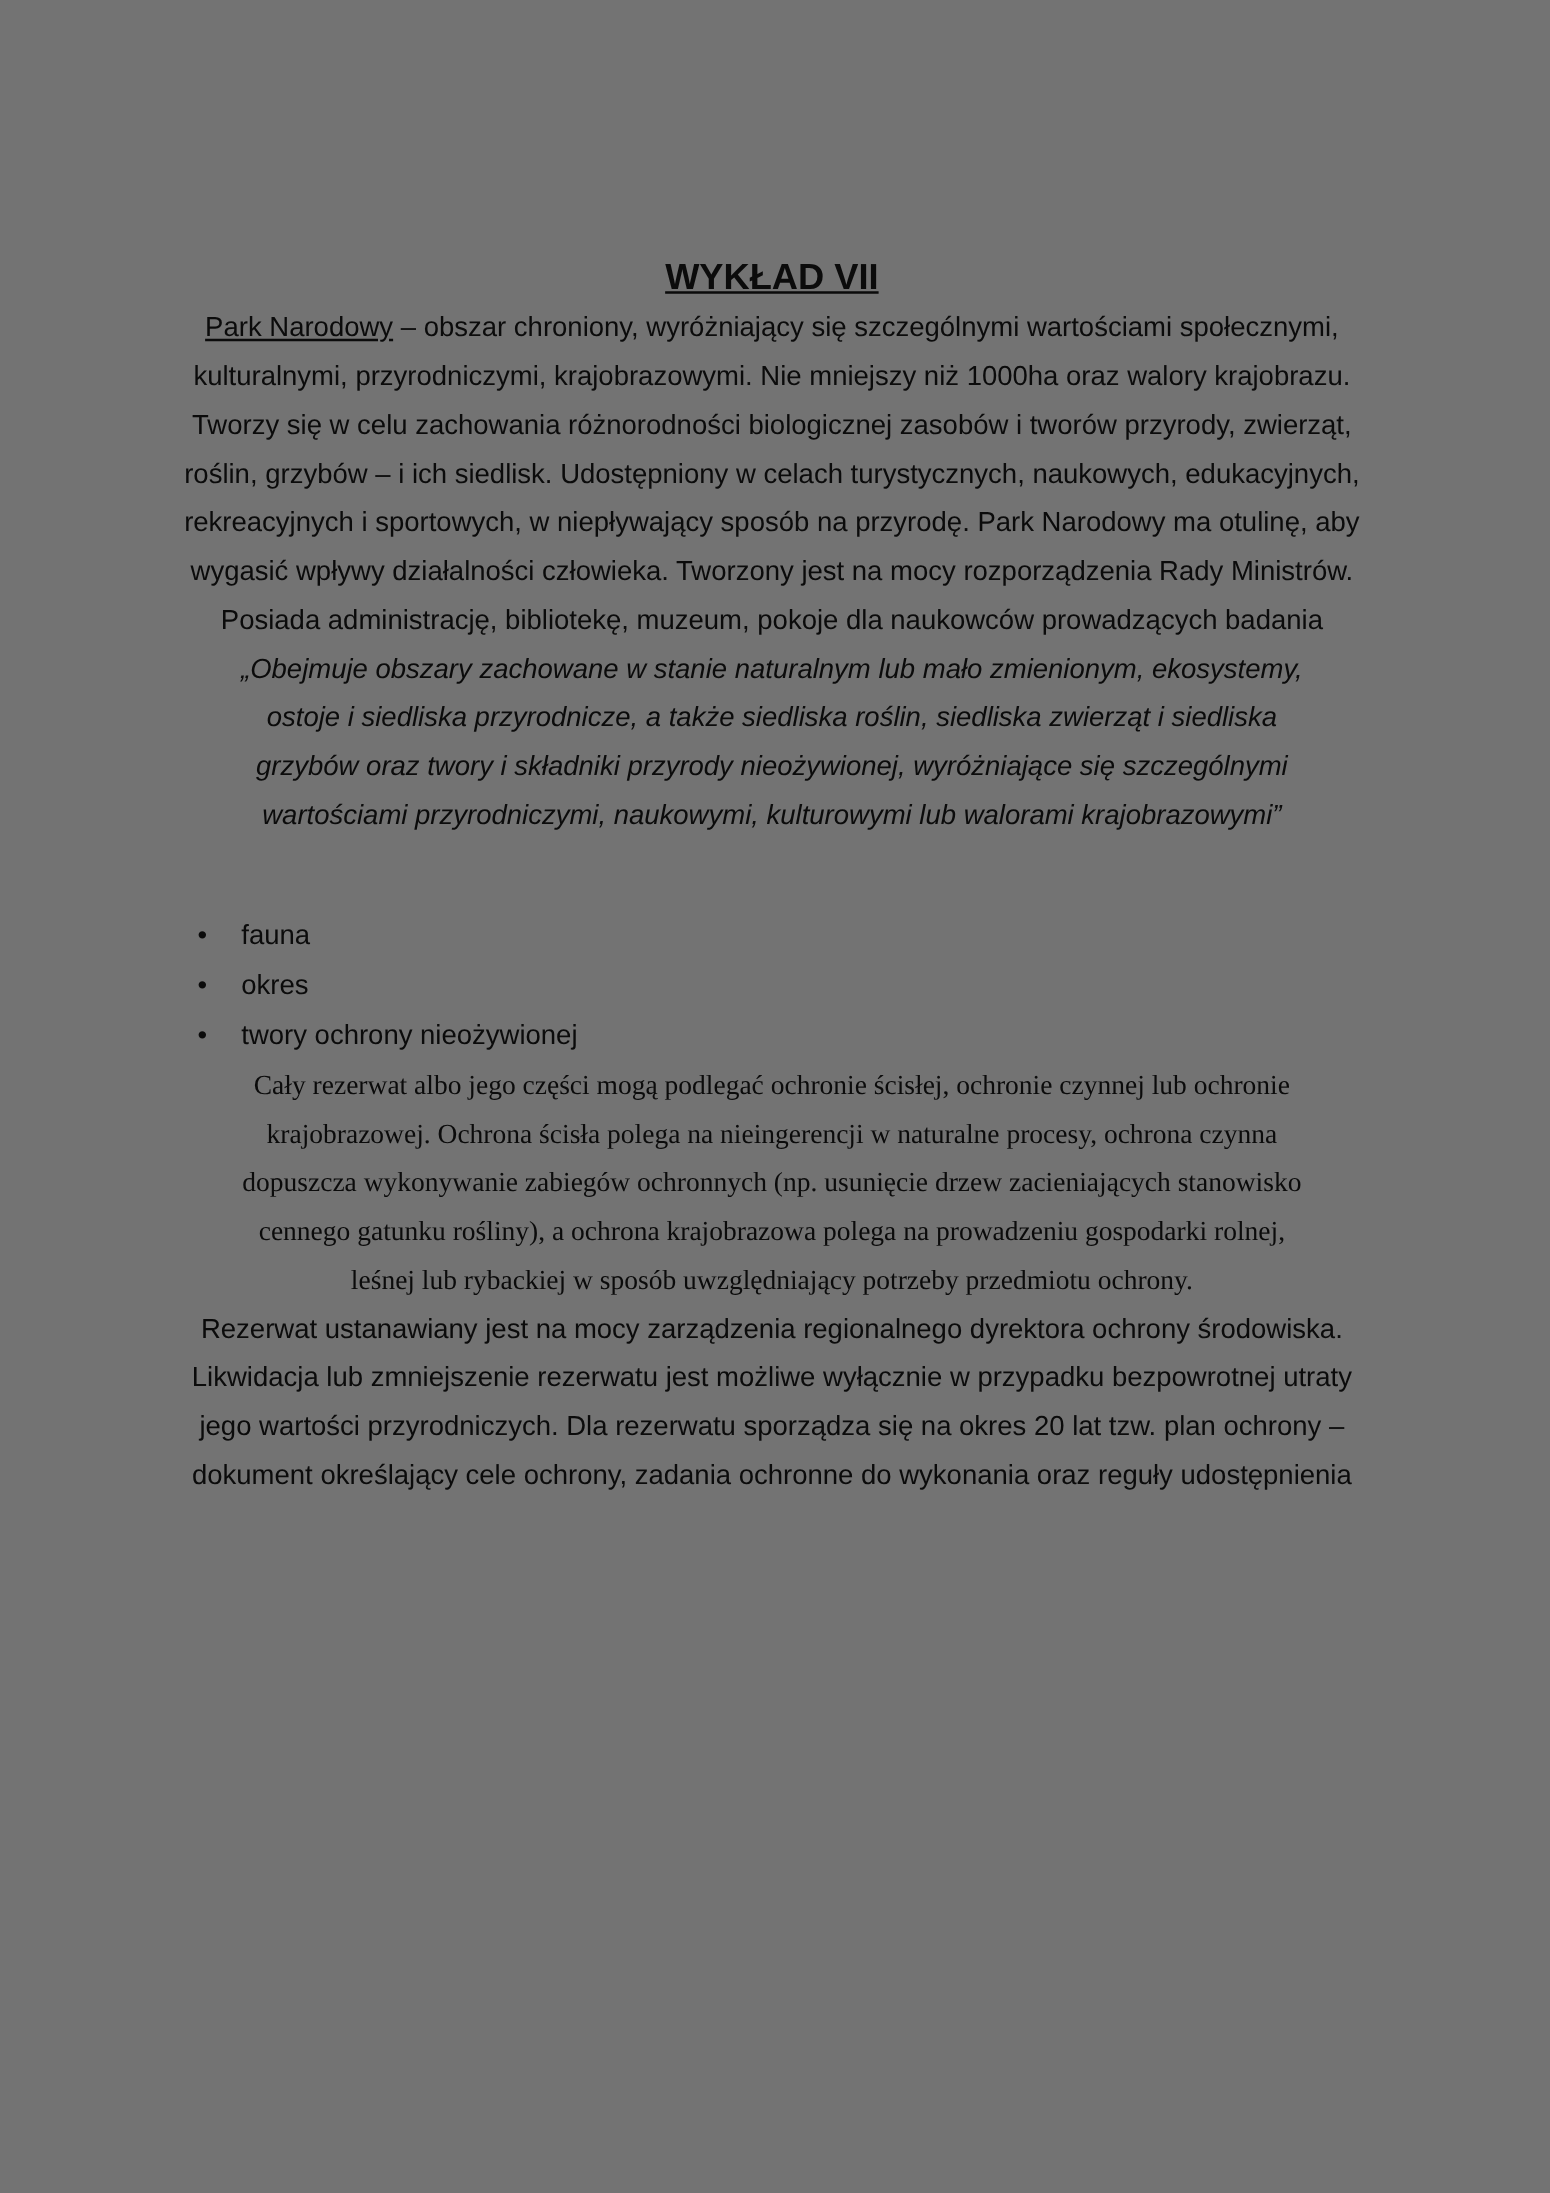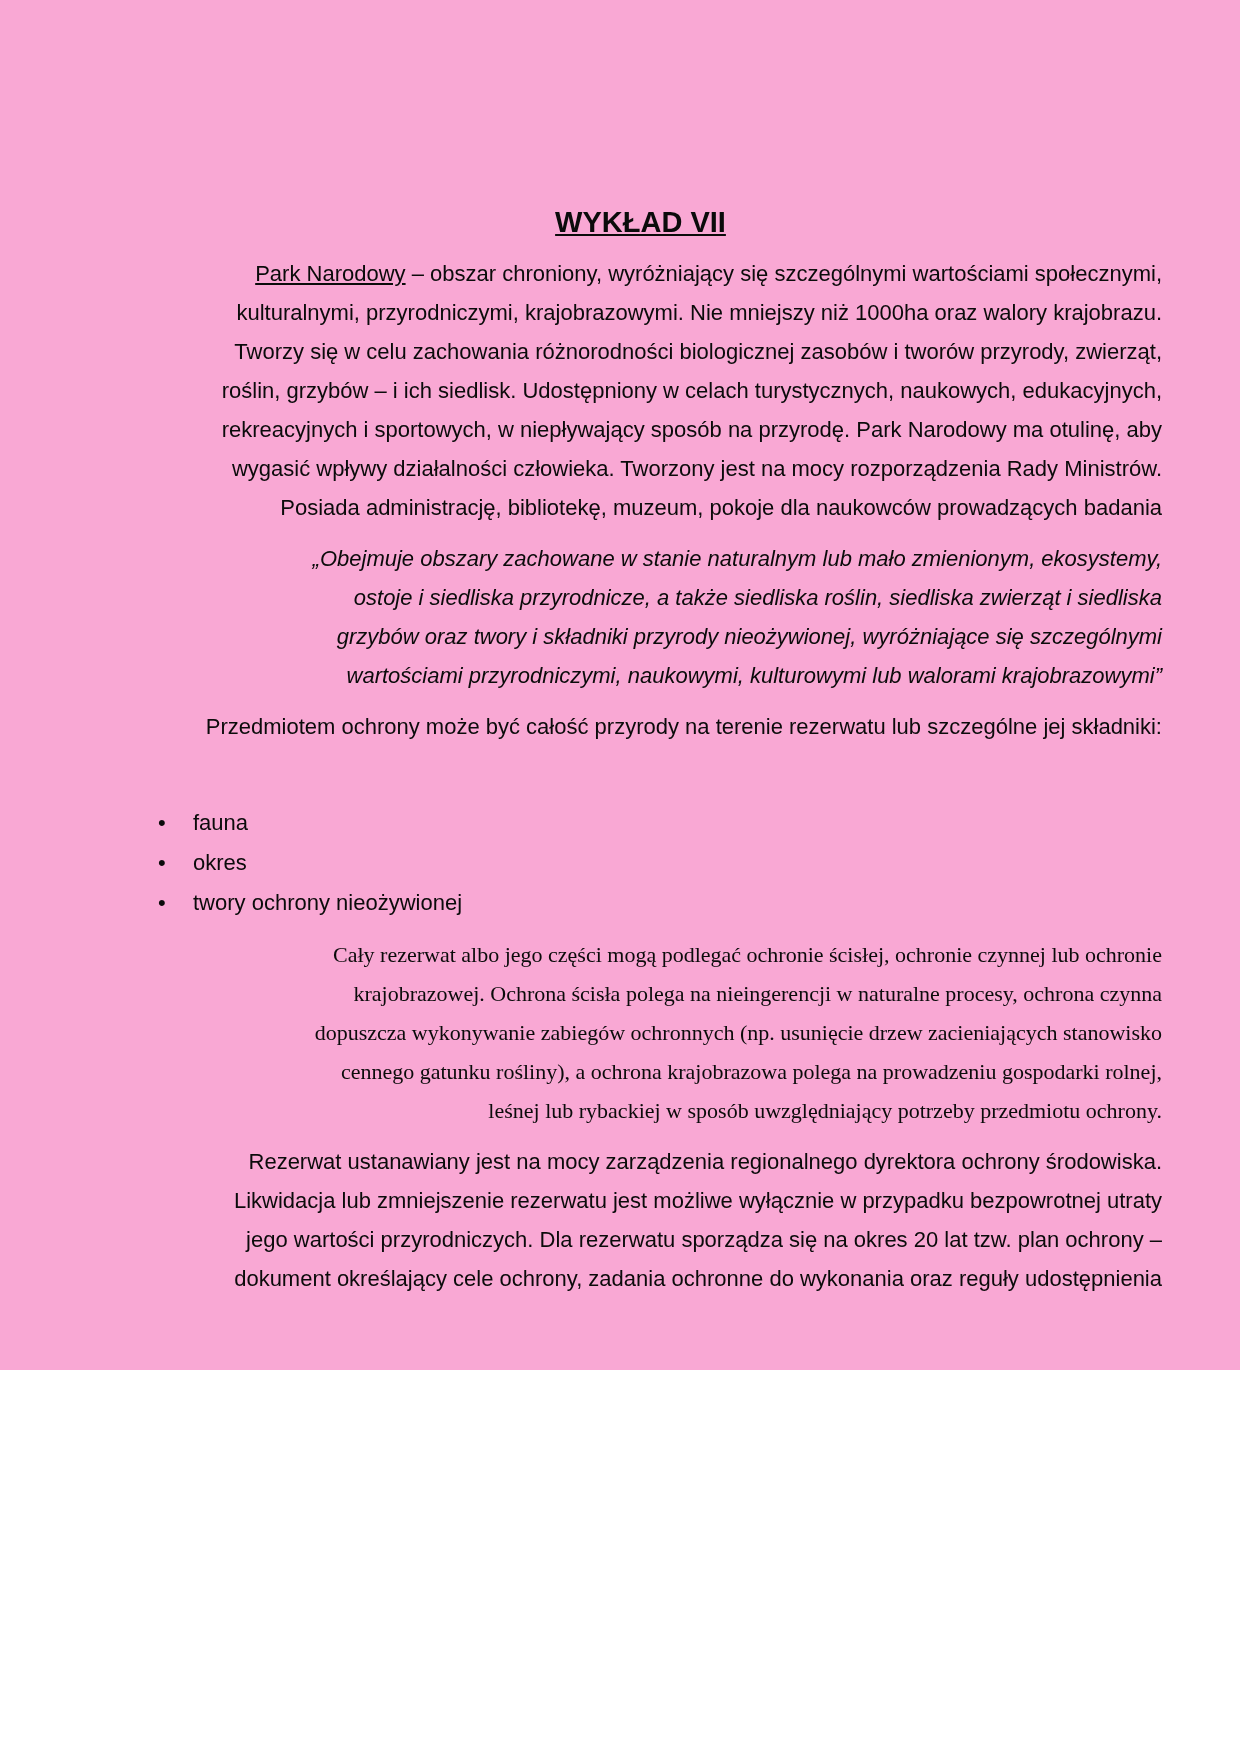--- a/index.html
+++ b/index.html
@@ -3,43 +3,43 @@
 <meta charset="utf-8">
 <style>
   html, body {
     margin: 0;
     padding: 0;
     background: #ffffff;
   }
   .page {
     position: relative;
     width: 1240px;
-    height: 1370px;
+    height: 1754px;
     margin: 0 auto;
-    background: #f9a8d4;
+    background: #737373;
     box-sizing: border-box;
-    padding: 203px 66px 0 107px;
+    padding: 203px 112px 0 107px;
     font-family: "Liberation Sans", sans-serif;
     font-size: 22px;
     line-height: 39px;
     color: #0b0b0b;
     overflow: hidden;
   }
   .title {
     margin: 0;
     text-align: center;
     font-size: 29px;
     line-height: 39px;
     font-weight: bold;
     text-decoration: underline;
   }
   .page p {
-    margin: 12px;
+    margin: 0;
     white-space: pre-line;
-    text-align: right;
+    text-align: center;
   }
   .para1 { margin-top: 28px; }
   .heading-line { margin-top: 90px; }
   .u { text-decoration: underline; }
   .i { font-style: italic; }
   .quote {
     margin-top: 31px;
     margin-left: 40px;
     margin-right: 60px;
     font-style: italic;
@@ -78,21 +78,20 @@
 rekreacyjnych i sportowych, w niepływający sposób na przyrodę. Park Narodowy ma otulinę, aby
 wygasić wpływy działalności człowieka. Tworzony jest na mocy rozporządzenia Rady Ministrów.
 Posiada administrację, bibliotekę, muzeum, pokoje dla naukowców prowadzących badania</span></p>
 
 
   <p class="quote">„Obejmuje obszary zachowane w stanie naturalnym lub mało zmienionym, ekosystemy,
 ostoje i siedliska przyrodnicze, a także siedliska roślin, siedliska zwierząt i siedliska
 grzybów oraz twory i składniki przyrody nieożywionej, wyróżniające się szczególnymi
 wartościami przyrodniczymi, naukowymi, kulturowymi lub walorami krajobrazowymi”</p>
 
-  <p class="przedmiot">Przedmiotem ochrony może być całość przyrody na terenie rezerwatu lub szczególne jej składniki:</p>
 
   <ul class="bullet-list">
     <li><span class="dot">•</span><span>fauna</span></li>
     <li><span class="dot">•</span><span>okres</span></li>
     <li><span class="dot">•</span><span>twory ochrony nieożywionej</span></li>
   </ul>
 
   <p class="para-ochrona">Cały rezerwat albo jego części mogą podlegać ochronie ścisłej, ochronie czynnej lub ochronie
 krajobrazowej. Ochrona ścisła polega na nieingerencji w naturalne procesy, ochrona czynna
 dopuszcza wykonywanie zabiegów ochronnych (np. usunięcie drzew zacieniających stanowisko

